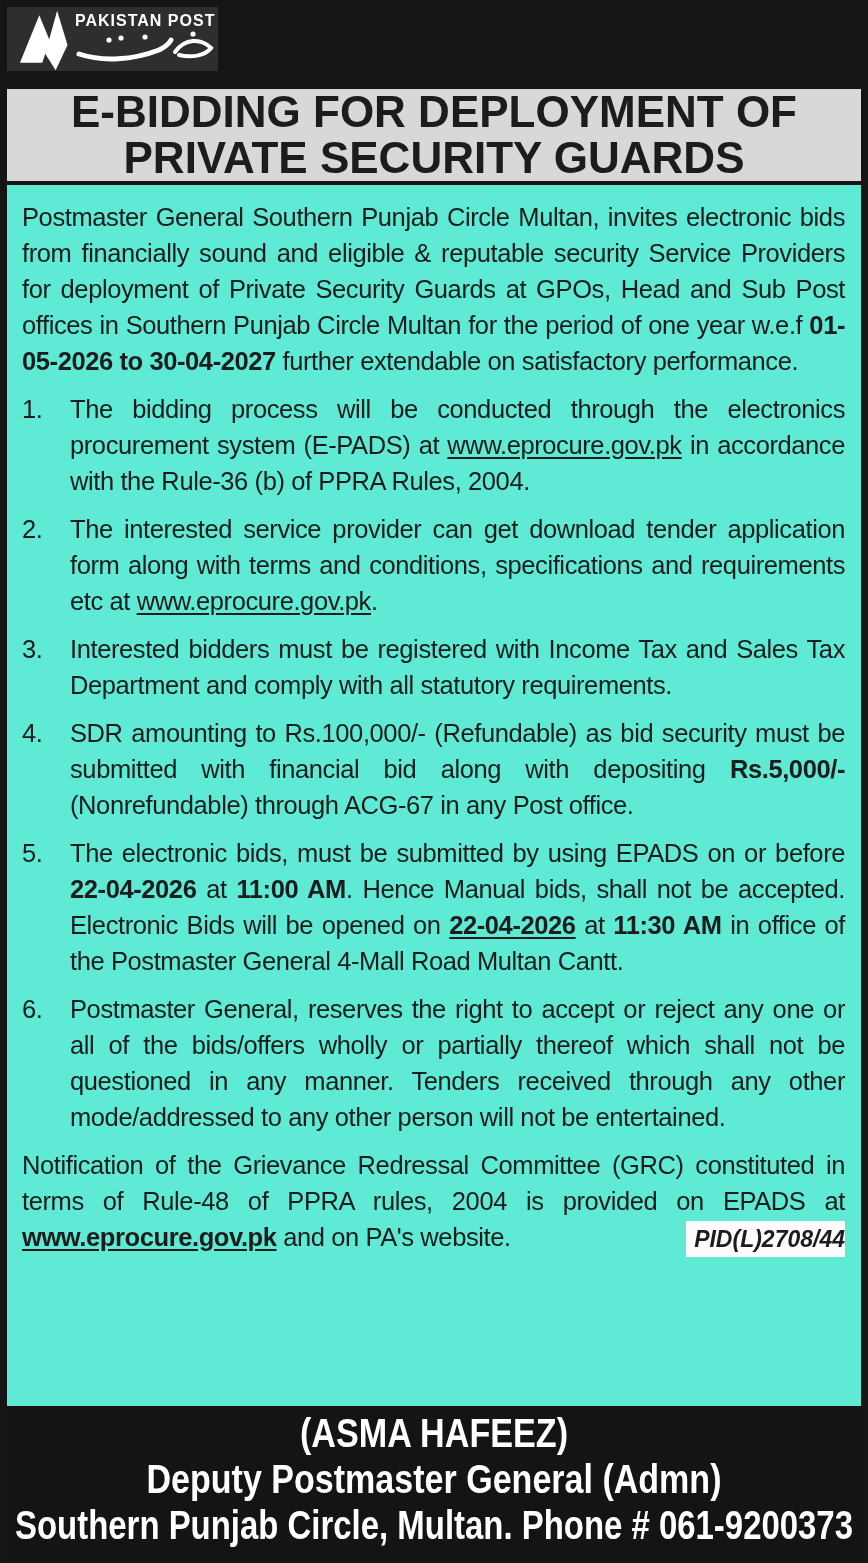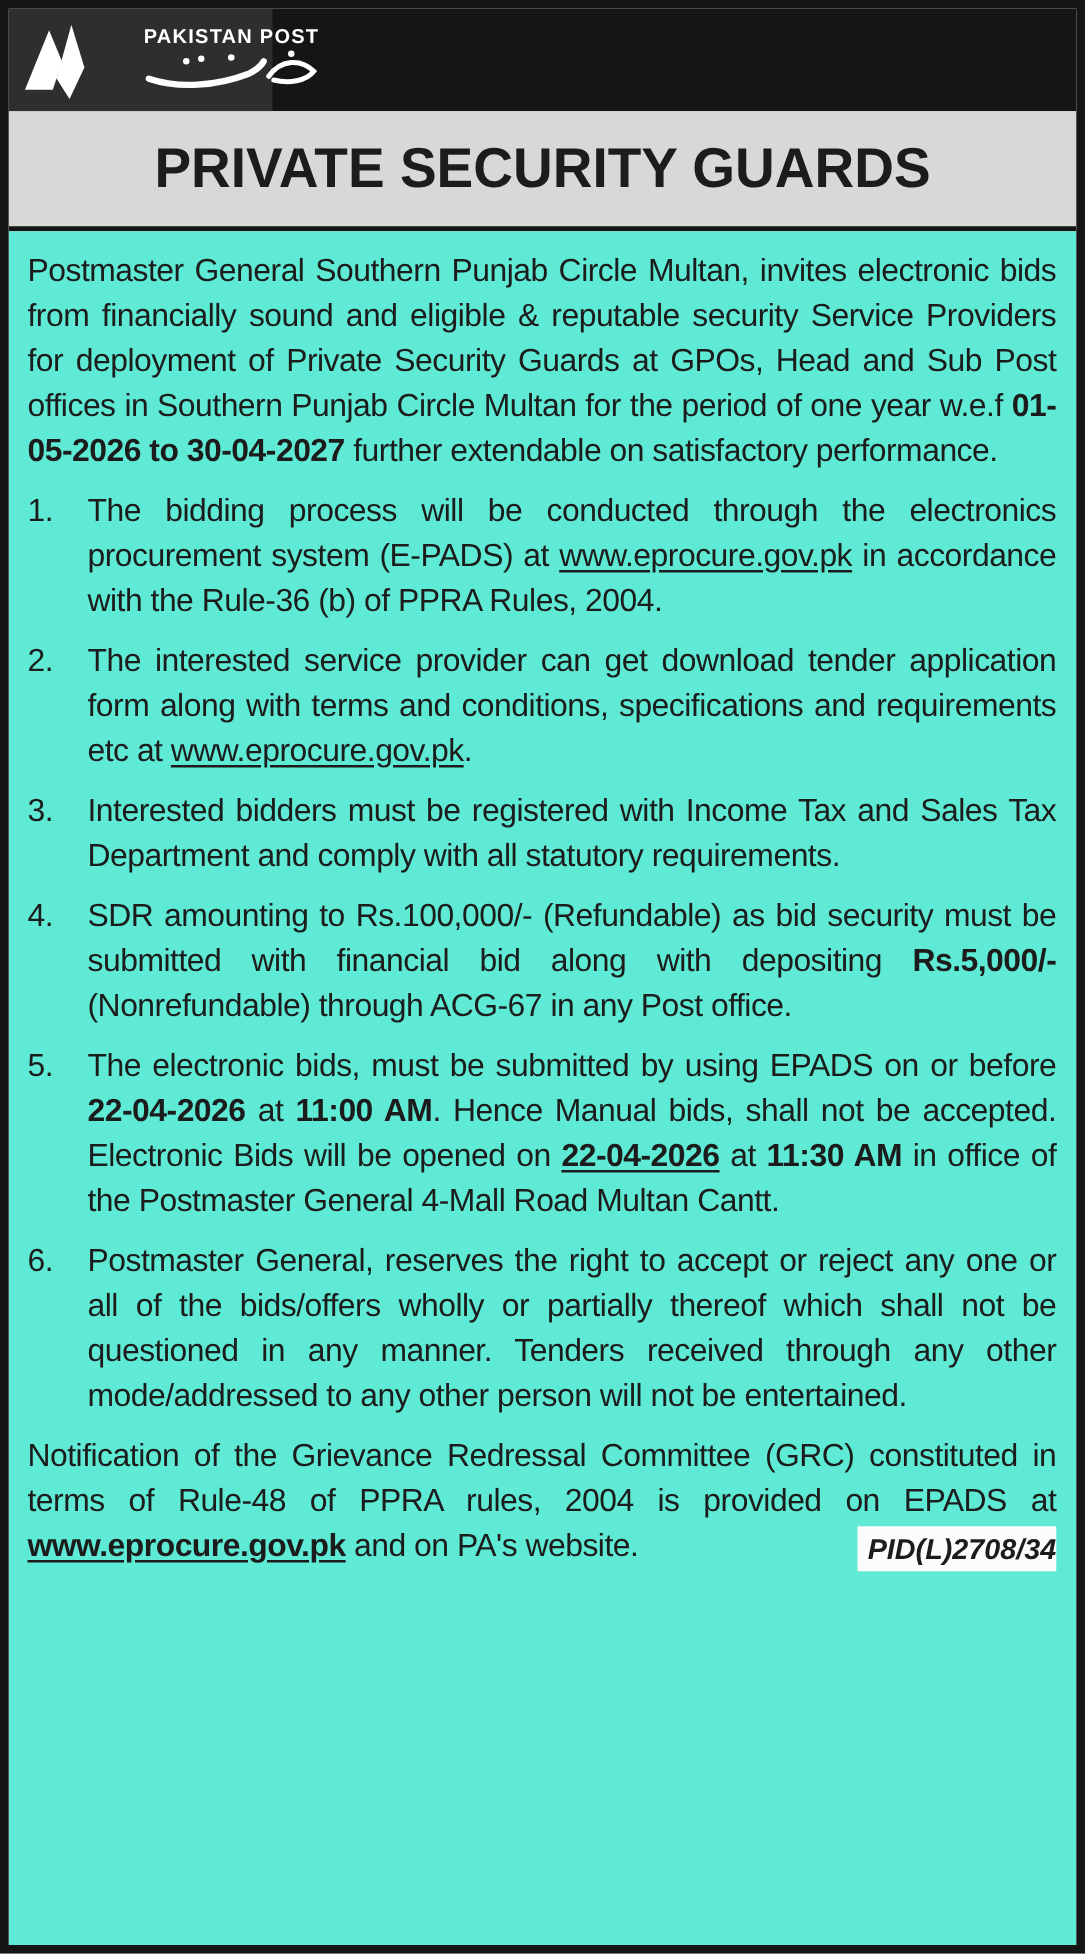--- a/index.html
+++ b/index.html
@@ -6,22 +6,22 @@
   .ad{
     width:868px;height:1563px;box-sizing:border-box;
     border:7px solid #151515;
     display:flex;flex-direction:column;
     background:#fcfcfc;overflow:hidden;
     font-family:"Liberation Sans",sans-serif;
   }
   
   .header{height:82px;display:flex;background:#151515;flex:0 0 auto;}
   .logo-box{
-    width:211px;height:82px;background:#2e2e2e;
-    display:flex;align-items:center;box-sizing:border-box;padding:6px 6px 6px 10px;gap:40px;
+    width:211px;height:64px;background:#2e2e2e;
+    display:flex;align-items:center;box-sizing:border-box;padding:6px 6px 6px 10px;
   }
   .logo-bird{flex:0 0 auto;margin-right:6px;}
   .logo-text-col{display:flex;flex-direction:column;align-items:flex-start;}
   .logo-title{
     color:#ffffff;font-weight:bold;font-size:16px;letter-spacing:1px;
     white-space:nowrap;line-height:18px;
   }
   .title-area{flex:1;display:flex;align-items:center;justify-content:flex-end;background:#151515;}
   
   .band{
@@ -77,20 +77,21 @@
           <circle cx="34" cy="10" r="2.6" fill="#ffffff"></circle>
           <circle cx="46" cy="8" r="2.6" fill="#ffffff"></circle>
           <circle cx="70" cy="7" r="2.6" fill="#ffffff"></circle>
           <circle cx="118" cy="4" r="2.6" fill="#ffffff"></circle>
         </svg>
       </div>
     </div>
   </div>
 
   <div class="band">
+    <div class="band-line">E-BIDDING FOR DEPLOYMENT OF</div>
     <div class="band-line">PRIVATE SECURITY GUARDS</div>
   </div>
 
   <div class="body-sec">
     <p class="para"><span>Postmaster General Southern Punjab Circle Multan, invites electronic bids from financially sound and eligible &amp; reputable security Service Providers for deployment of Private Security Guards at GPOs, Head and Sub Post offices in Southern Punjab Circle Multan for the period of one year w.e.f </span><span style="font-weight: bold;">01-05-2026 to 30-04-2027</span><span> further extendable on satisfactory performance.</span></p>
 
     <div>
   <div class="item-row">
     <div class="item-num">1.</div>
     <div class="item-txt"><span>The bidding process will be conducted through the electronics procurement system (E-PADS) at </span><span style="text-decoration: underline; text-underline-offset: 3px;">www.eprocure.gov.pk</span><span> in accordance with the Rule-36 (b) of PPRA Rules, 2004.</span></div>
@@ -117,18 +118,29 @@
   </div>
 
   <div class="item-row">
     <div class="item-num">6.</div>
     <div class="item-txt"><span>Postmaster General, reserves the right to accept or reject any one or all of the bids/offers wholly or partially thereof which shall not be questioned in any manner. Tenders received through any other mode/addressed to any other person will not be entertained.</span></div>
   </div>
 </div>
 
     <div class="note-row">
       <div class="note-txt"><span>Notification of the Grievance Redressal Committee (GRC) constituted in terms of Rule-48 of PPRA rules, 2004 is provided on EPADS at </span><span style="font-weight: bold; text-decoration: underline; text-underline-offset: 3px;">www.eprocure.gov.pk</span><span> and on PA's website.</span></div>
-      <span class="pid">PID(L)2708/34</span>
+      <span class="pid">PID(L)2708/44</span>
     </div>
   </div>
 
+  <div class="footer">
+    <svg width="854" height="46" viewBox="0 0 854 46">
+      <text x="427" y="36" text-anchor="middle" textLength="268" lengthAdjust="spacingAndGlyphs" font-family="Liberation Sans, sans-serif" font-size="40" font-weight="bold" fill="#ffffff">(ASMA HAFEEZ)</text>
+    </svg>
+    <svg width="854" height="46" viewBox="0 0 854 46">
+      <text x="427" y="36" text-anchor="middle" textLength="575" lengthAdjust="spacingAndGlyphs" font-family="Liberation Sans, sans-serif" font-size="40" font-weight="bold" fill="#ffffff">Deputy Postmaster General (Admn)</text>
+    </svg>
+    <svg width="854" height="46" viewBox="0 0 854 46">
+      <text x="427" y="36" text-anchor="middle" textLength="838" lengthAdjust="spacingAndGlyphs" font-family="Liberation Sans, sans-serif" font-size="40" font-weight="bold" fill="#ffffff">Southern Punjab Circle, Multan. Phone # 061-9200373</text>
+    </svg>
+  </div>
 
 </div>
 
 </body></html>

